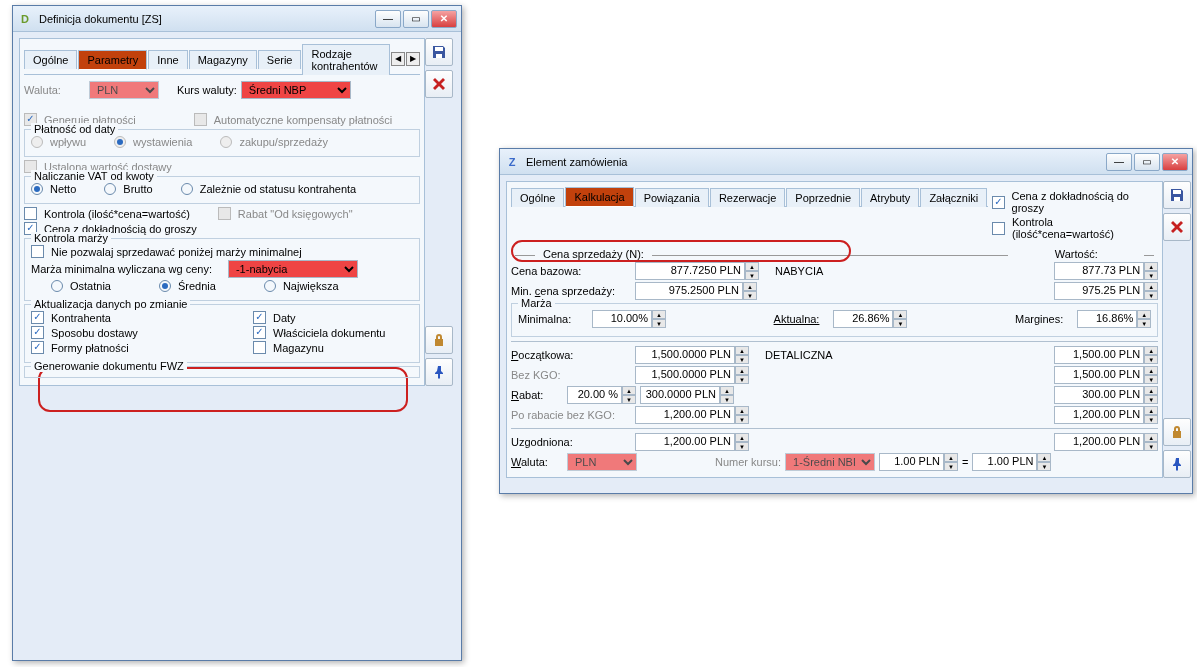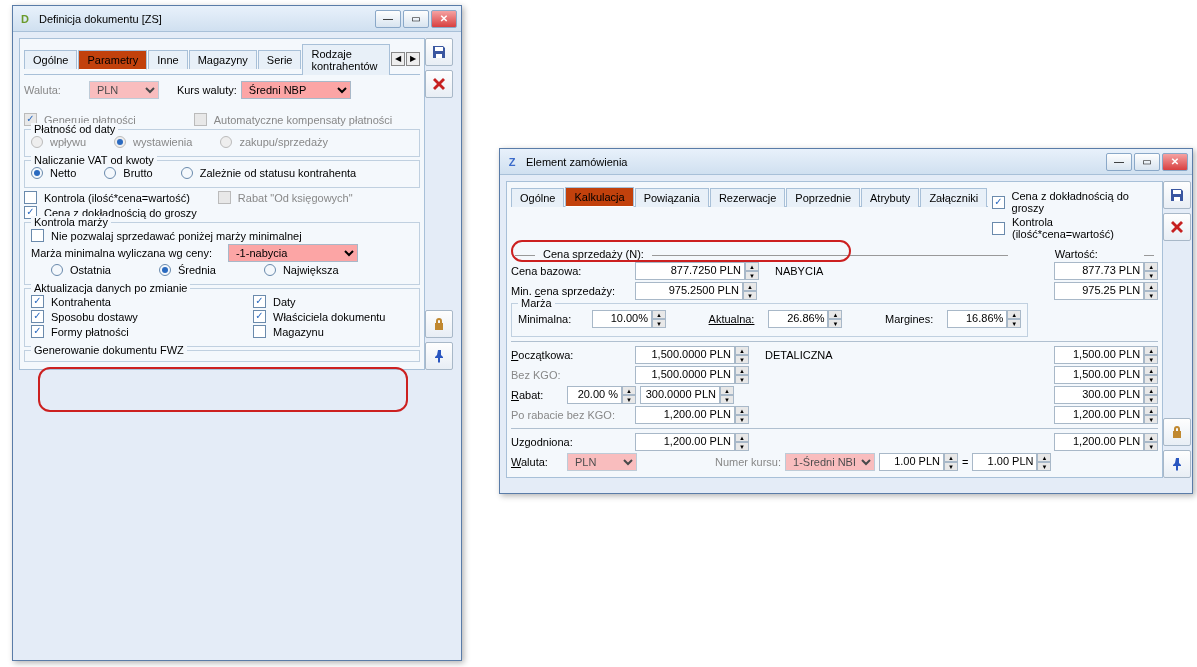--- a/index.html
+++ b/index.html
@@ -13,21 +13,21 @@
 .winbtn.close{background:linear-gradient(#f5a2a2,#d84040);color:#fff;font-weight:bold}
 .body{padding:6px;display:flex;}
 .panel{background:#f4f8fc;border:1px solid #a8c0d8;padding:4px;flex:1}
 .tabs{display:flex;border-bottom:1px solid #a8c0d8;margin-bottom:6px;align-items:center}
 .tab{padding:3px 8px;border:1px solid #a8c0d8;border-bottom:none;background:#e8f0f8;margin-right:1px;cursor:pointer;position:relative;top:1px}
 .tab.active{background:#c2410c;border-bottom:1px solid #fff}
 .tabscroll{margin-left:auto;display:flex;gap:1px}
 .tabscroll .sb{width:14px;height:14px;border:1px solid #888;background:#eee;display:flex;align-items:center;justify-content:center;font-size:8px}
 .row{display:flex;align-items:center;margin:2px 0;gap:4px}
 .label{padding:1px 0}
-.input,.select{border:1px solid #a8b8c8;background:#fca5a5;padding:1px 3px;height:18px}
+.input,.select{border:1px solid #a8b8c8;background:#ef4444;padding:1px 3px;height:18px}
 .spin{display:inline-flex}
 .spin .val{border:1px solid #a8b8c8;background:#fff;padding:1px 3px;height:18px;text-align:right}
 .spin .btns{display:flex;flex-direction:column}
 .spin .sb{width:14px;height:9px;border:1px solid #a8b8c8;background:#e8e8e8;font-size:6px;display:flex;align-items:center;justify-content:center;line-height:1}
 .chk{width:13px;height:13px;border:1px solid #6a8aac;background:#fff;display:inline-flex;align-items:center;justify-content:center;margin-right:3px;font-size:10px;color:#2a6ac0}
 .chk.checked::before{content:"✓";display:block;margin-top:-2px}
 .chk.dis{background:#e8e8e8;border-color:#bbb}
 .radio{width:12px;height:12px;border:1px solid #6a8aac;border-radius:50%;display:inline-flex;align-items:center;justify-content:center;margin-right:3px}
 .radio.sel::before{content:"";width:6px;height:6px;background:#2a6ac0;border-radius:50%}
 .radio.dis{border-color:#bbb;background:#eee}
@@ -94,20 +94,24 @@
             <span class="gray">wpływu</span>
      <span style="width:20px"></span>
             <span class="radio dis sel"></span>
             <span class="gray">wystawienia</span>
      <span style="width:20px"></span>
             <span class="radio dis"></span>
             <span class="gray">zakupu/sprzedaży</span>
     </div>
    </div>
 
+   <div class="row">
+          <span class="chk dis"></span>
+          <span class="gray">Ustalona wartość dostawy</span>
+        </div>
 
    <div class="group">
     <span class="gt">Naliczanie VAT od kwoty</span>
     <div class="row">
      <span class="radio sel"></span>
             <span>Netto</span>
      <span style="width:20px"></span>
             <span class="radio"></span>
             <span>Brutto</span>
      <span style="width:20px"></span>
@@ -285,21 +289,21 @@
     <span style="flex:1"></span>
     <div class="spin">
             <span class="val ro" style="width:90px">975.25 PLN</span>
             <span class="btns">
               <span class="sb">▲</span>
               <span class="sb">▼</span>
             </span>
           </div>
    </div>
 
-   <div class="group" style="margin-right:130px">
+   <div class="group" style="">
     <span class="gt">Marża</span>
     <div class="row">
      <span style="width:70px">Minimalna:</span>
      <div class="spin">
               <span class="val ro" style="width:60px">10.00%</span>
               <span class="btns">
                 <span class="sb">▲</span>
                 <span class="sb">▼</span>
               </span>
             </div>

